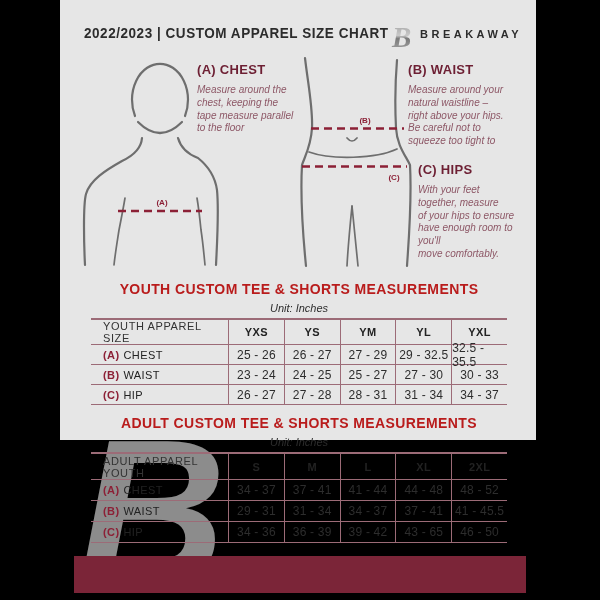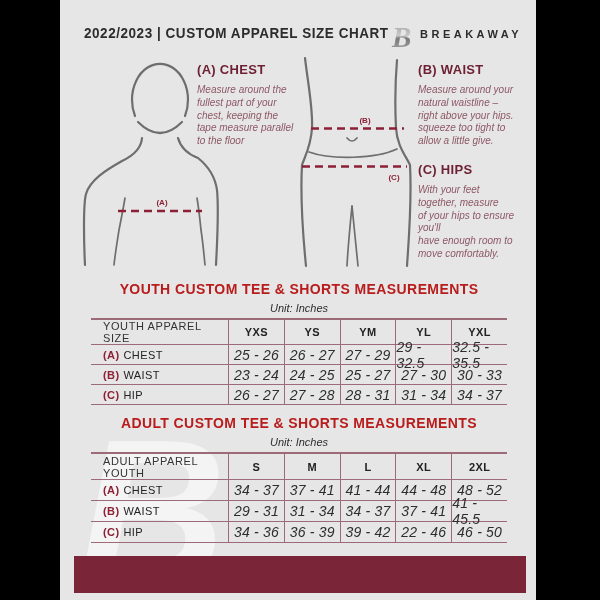--- a/index.html
+++ b/index.html
@@ -2,36 +2,36 @@
 <html><head>
 <meta charset="utf-8">
 <style>
   :root{
     --bg:#e6e6e6; --maroon:#7b2538; --heading:#6d1f33; --mauve:#8d5766;
     --tb:#9c6b77; --dash:#8c2036; --dark:#2d2d2d; --fig:#6e6e6e;
   }
   html,body{margin:0;padding:0;}
   body{width:600px;height:600px;position:relative;background:#000;
        font-family:"Liberation Sans",sans-serif;overflow:hidden;}
-  .page{position:absolute;left:60px;top:0;width:476px;height:600px;background:var(--bg);}
+  .page{position:absolute;left:60px;top:0;width:476px;height:440px;background:var(--bg);}
   .abs{position:absolute;}
 
   
   .hdr-title{left:24px;top:24px;font-size:15px;font-weight:bold;color:#2c2c2c;
     letter-spacing:.6px;transform:scaleX(.9);transform-origin:left top;white-space:nowrap;}
   .brand{left:360px;top:28px;font-size:11px;font-weight:bold;color:#2c2c2c;
     letter-spacing:3.5px;white-space:nowrap;text-align:center;}
   .logo{left:325px;top:18px;}
 
   
   .instr{width:120px;}
   .instr h3{margin:0 0 7px 0;font-size:13px;font-weight:bold;color:var(--heading);letter-spacing:.3px;}
   .instr .lines{font-size:10px;font-style:italic;color:var(--mauve);line-height:12.8px;}
   .instr-a{left:137px;top:62px;}
-  .instr-b{left:358px;top:62px;}
+  .instr-b{left:348px;top:62px;}
   .instr-c{left:358px;top:162px;}
 
   
   svg{display:block;overflow:visible;}
   .outline{fill:none;stroke:var(--fig);stroke-width:2.2;stroke-linecap:round;}
   .thin{fill:none;stroke:var(--fig);stroke-width:1.7;stroke-linecap:round;}
   .dash{fill:none;stroke:var(--dash);stroke-width:2.4;stroke-dasharray:8 5;}
   .figlab{font-size:8px;font-weight:bold;fill:var(--dash);font-family:"Liberation Sans",sans-serif;}
 
   
@@ -49,21 +49,21 @@
   .yt{grid-template-rows:25px 20px 20px 20px;}
   .ad{grid-template-rows:26px 21px 21px 21px;}
   .c{border-bottom:1px solid var(--tb);display:flex;align-items:center;}
   .vl{border-left:1px solid var(--tb);}
   .ctr{justify-content:center;}
   .th{font-weight:bold;font-size:11px;color:#222;letter-spacing:.4px;}
   .lblh{font-size:11px;letter-spacing:.6px;color:#333;padding-left:12px;}
   .rowlab{font-size:11px;letter-spacing:.4px;padding-left:12px;gap:4px;}
   .pfx{color:var(--dash);font-weight:bold;}
   .lab{color:#222;}
-  .valc{font-size:14px;color:var(--dark);letter-spacing:.2px;font-style:italic;}
+  .valc{font-size:12px;color:var(--dark);letter-spacing:.2px;}
 
   
   .footer{left:14px;top:556px;width:452px;height:37px;background:var(--maroon);z-index:1;}
 </style>
 </head>
 <body>
 
 <div class="page">
 
   <div class="abs hdr-title">2022/2023  |  CUSTOM APPAREL SIZE CHART</div>
@@ -103,44 +103,43 @@
     <path class="dash" d="M15 72.5 L 108 72.5"></path>
     <path class="dash" d="M6 110.5 L 111 110.5"></path>
     <text class="figlab" x="69" y="67" text-anchor="middle">(B)</text>
     <text class="figlab" x="98" y="124" text-anchor="middle">(C)</text>
   </svg>
 
   <div class="abs instr instr-a">
     <h3>(A) CHEST</h3>
     <div class="lines">
         <div>Measure around the</div>
-        <div>fullest part of your</div>
         <div>chest, keeping the</div>
         <div>tape measure parallel</div>
         <div>to the floor</div>
       </div>
   </div>
   <div class="abs instr instr-b">
     <h3>(B) WAIST</h3>
     <div class="lines">
         <div>Measure around your</div>
         <div>natural waistline –</div>
         <div>right above your hips.</div>
+        <div>Be careful not to</div>
         <div>squeeze too tight to</div>
-        <div>allow a little give.</div>
       </div>
   </div>
   <div class="abs instr instr-c">
     <h3>(C) HIPS</h3>
     <div class="lines">
         <div>With your feet</div>
         <div>together, measure</div>
         <div>of your hips to ensure</div>
+        <div>have enough room to</div>
         <div>you'll</div>
-        <div>have enough room to</div>
         <div>move comfortably.</div>
       </div>
   </div>
 
   <div class="abs wm">B</div>
 
   <div class="abs sect sect-youth">
     <div class="stitle">YOUTH CUSTOM TEE &amp; SHORTS MEASUREMENTS</div>
     <div class="sunit">Unit: Inches</div>
     <div class="size-table yt">
@@ -208,19 +207,19 @@
         <div class="c valc ctr vl">34 - 37</div>
         <div class="c valc ctr vl">37 - 41</div>
         <div class="c valc ctr vl">41 - 45.5</div>
         <div class="c rowlab">
           <span class="pfx">(C)</span>
           <span class="lab">HIP</span>
         </div>
         <div class="c valc ctr vl">34 - 36</div>
         <div class="c valc ctr vl">36 - 39</div>
         <div class="c valc ctr vl">39 - 42</div>
-        <div class="c valc ctr vl">22 - 46</div>
+        <div class="c valc ctr vl">43 - 65</div>
         <div class="c valc ctr vl">46 - 50</div>
       </div>
   </div>
 
   <div class="abs footer"></div>
 </div>
 
 </body></html>

